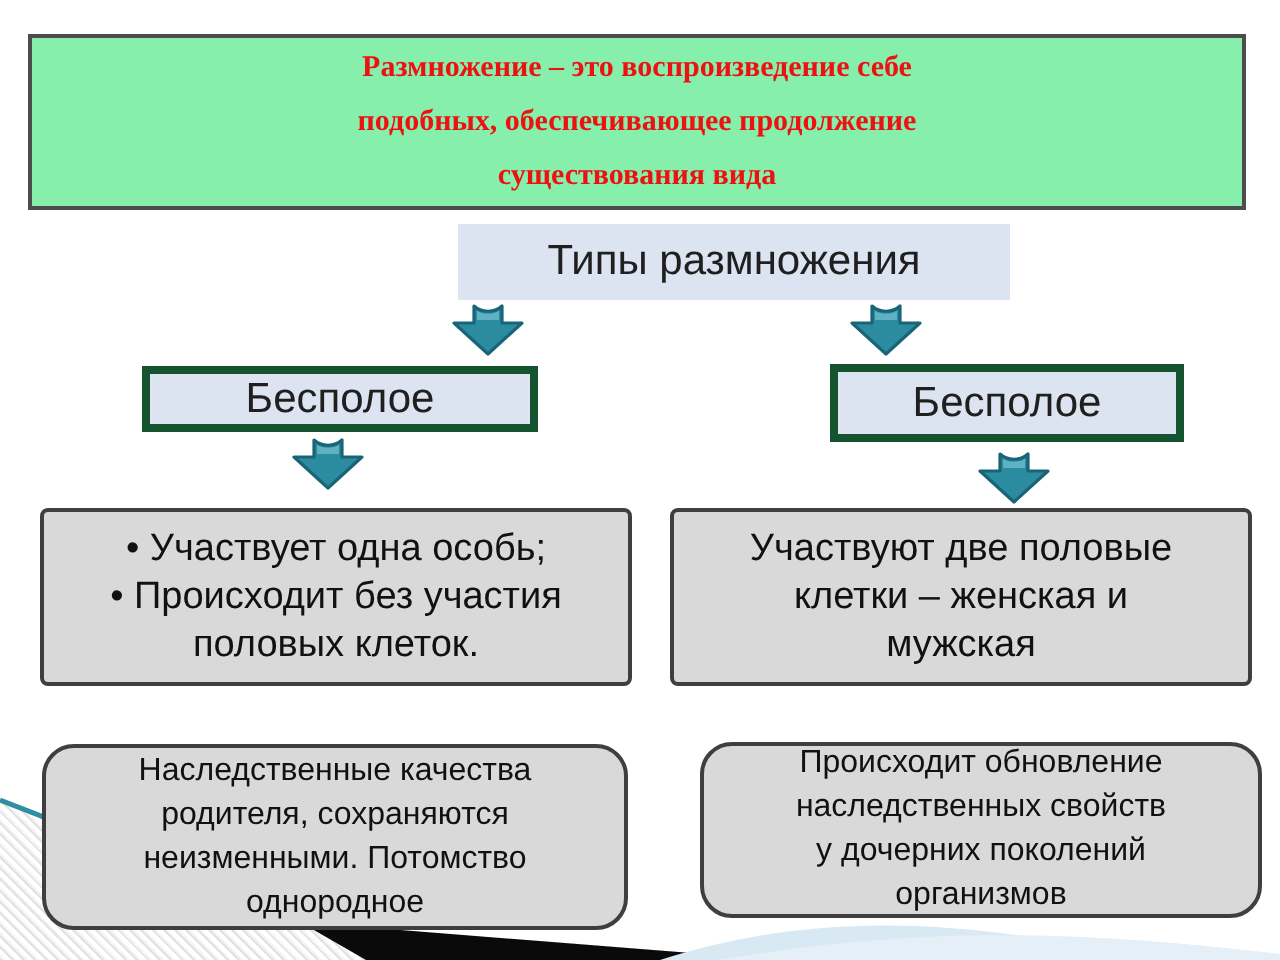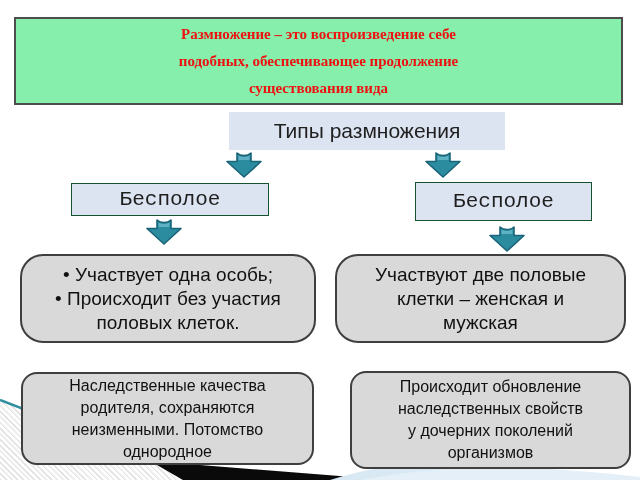--- a/index.html
+++ b/index.html
@@ -30,36 +30,36 @@
     white-space:pre-line;
   }
 
   
   .node{
     z-index:2;background:#DCE3F1;
     display:flex;align-items:center;justify-content:center;
     font-size:21px;color:#1F1F1F;text-align:center;
   }
   .node-root{left:205px;top:112px;width:276px;height:38px;margin-left:24px;}
-  .node-branch{border:1px solid #14532d;font-family:Liberation Mono, monospace;}
+  .node-branch{border:4px solid #14532d;}
   .node-asexual{left:71px;top:183px;width:198px;height:33px;}
   .node-sexual{left:415px;top:182px;width:177px;height:39px;}
 
   
   .panel{
     z-index:2;background:#D9D9D9;border:2px solid #3F3F3F;
     display:flex;align-items:center;justify-content:center;
     text-align:center;color:#111;white-space:pre-line;
   }
-  .panel-mid{border-radius:23px;font-size:19px;line-height:24px;}
+  .panel-mid{border-radius:4px;font-size:19px;line-height:24px;}
   .panel-bot{border-radius:16px;font-size:16px;line-height:22px;}
   .panel-asexual-features{left:20px;top:254px;width:296px;height:89px;}
   .panel-sexual-features{left:335px;top:254px;width:291px;height:89px;}
   .panel-asexual-outcome{left:21px;top:372px;width:293px;height:93px;}
-  .panel-sexual-outcome{left:350px;top:371px;width:281px;height:98px;}
+  .panel-sexual-outcome{left:350px;top:371px;width:281px;height:88px;}
 
   .arrow{z-index:2;width:38px;height:27px;}
   .arrow-1{left:225px;top:151px;}
   .arrow-2{left:424px;top:151px;}
   .arrow-3{left:145px;top:218px;}
   .arrow-4{left:488px;top:225px;}
 </style>
 </head>
 <body>
 

